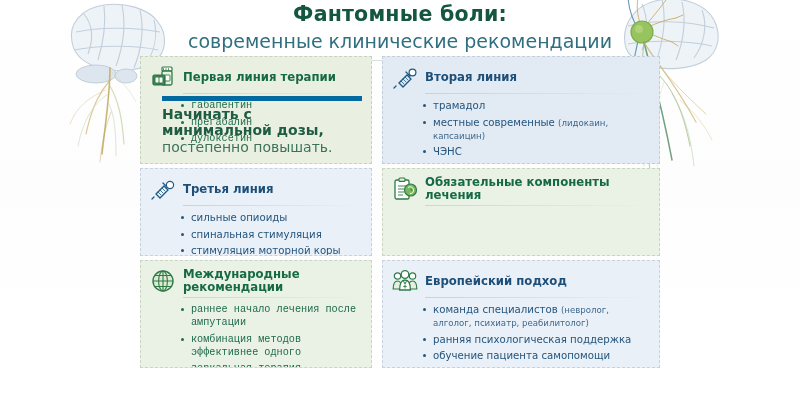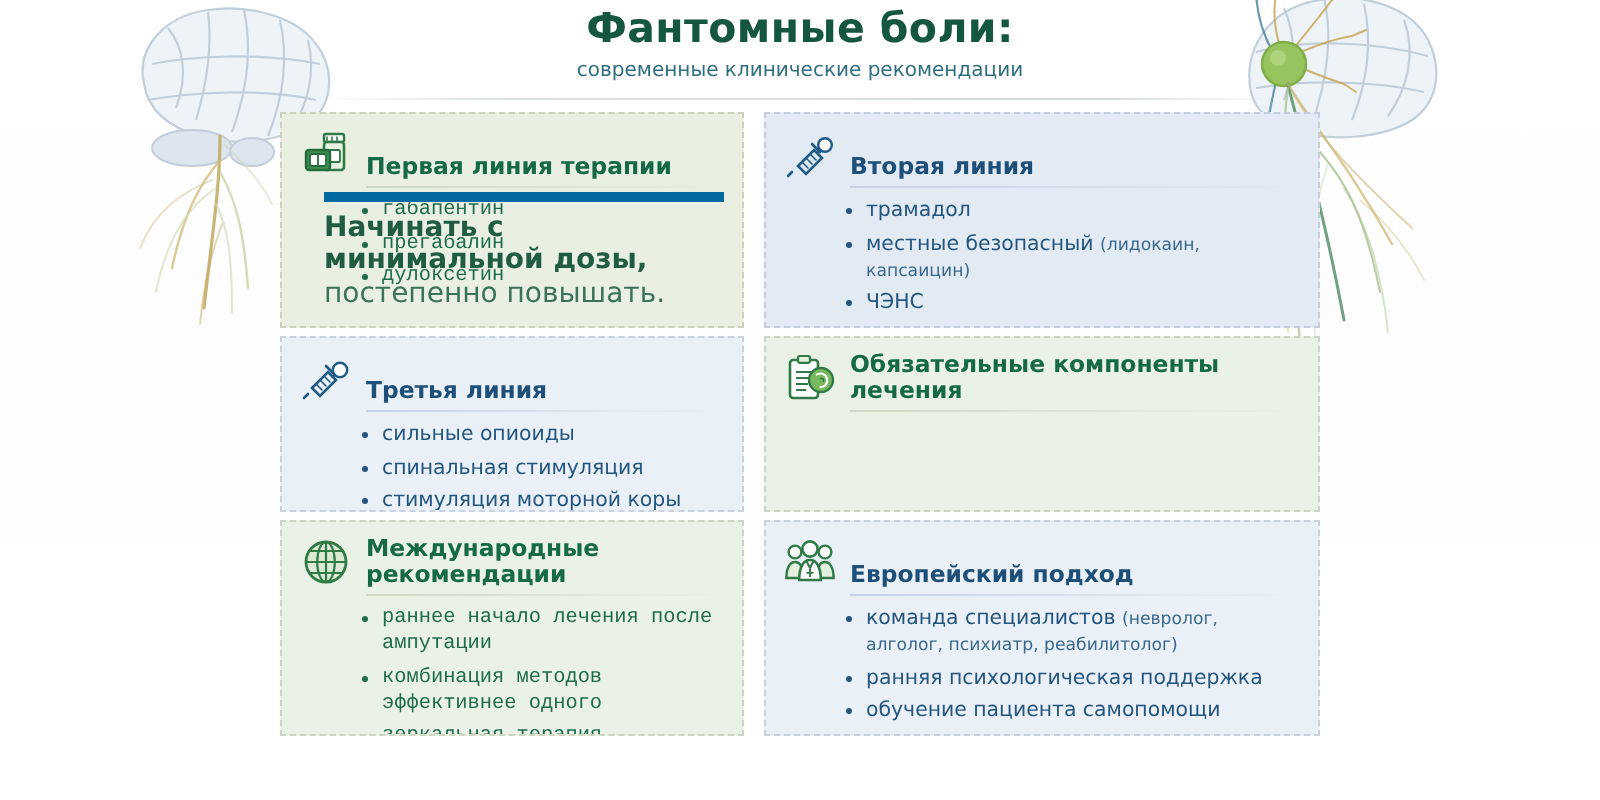--- a/index.html
+++ b/index.html
@@ -23,21 +23,21 @@
   
   .header {
     position: absolute; left: 150px; top: 2px; width: 500px;
     text-align: center;
   }
   .title {
     font-size: 20.5px; font-weight: bold; color: #14563f;
     letter-spacing: .2px; line-height: 1.18;
   }
   .subtitle {
-    font-size: 10px; color: #2f6f7f; margin-top: 4px; line-height: 1.2;
+    font-size: 19px; color: #2f6f7f; margin-top: 4px; line-height: 1.2;
   }
   .header-rule {
     margin: 7px auto 0; width: 480px; height: 1px;
     background: linear-gradient(90deg, rgba(210,220,215,0) 0%, #dbe3de 18%, #d4ddd8 82%, rgba(210,220,215,0) 100%);
   }
 
   
   .grid {
     position: absolute; left: 140px; top: 56px;
     width: 520px; height: 312px;
@@ -50,21 +50,21 @@
     position: relative;
     border: 1px dashed #c9cfca;
     padding: 7px 9px 6px 9px;
     overflow: hidden;
   }
   .card.green { background: #e9f0e2; border-color: #c8d2bd; }
   .card.blue  { background: #e2eaf4; border-color: #c3cedd; }
   .card.bluelight { background: #eaf0f7; border-color: #c8d2de; }
   .card.greenlight { background: #eaf1e5; border-color: #cbd5c2; }
 
-  .card-head { display: flex; align-items: flex-end; gap: 7px; height: 26px; }
+  .card-head { display: flex; align-items: center; gap: 7px; height: 26px; }
   .card-icon { width: 26px; height: 26px; flex: 0 0 26px; display: block; }
   .card-title { font-size: 11.7px; font-weight: bold; line-height: 1.1; }
   .green .card-title, .greenlight .card-title { color: #156a45; }
   .blue .card-title, .bluelight .card-title   { color: #1d4f79; }
 
   .head-rule { height: 1px; margin: 3px 0 5px 33px; }
   .green .head-rule, .greenlight .head-rule { background: linear-gradient(90deg,#cbd9c4,rgba(203,217,196,0)); }
   .blue .head-rule, .bluelight .head-rule   { background: linear-gradient(90deg,#c5d2e2,rgba(197,210,226,0)); }
 
   ul.bullets { list-style: none; margin: 0 0 0 30px; }
@@ -197,21 +197,21 @@
             <path d="M9 17 L12 20 M11 15 L14 18 M13 13 L16 16" stroke-width=".8" fill="none"></path>
           </g>
           <circle cx="20.5" cy="8.5" r="3.4" fill="#ffffff" stroke="#1f5b86" stroke-width="1.2"></circle>
           <path d="M18 11 L16.5 12.5" stroke="#1f5b86" stroke-width="1.1"></path>
         </svg>
         <span class="card-title">Вторая линия</span>
       </div>
       <div class="head-rule"></div>
       <ul class="bullets">
         <li><span>трамадол</span></li>
-        <li><span>местные безопасный </span><span class="sub">(лидокаин, капсаицин)</span></li>
+        <li><span>местные современные </span><span class="sub">(лидокаин, капсаицин)</span></li>
         <li><span>ЧЭНС</span></li>
         <li><span>зеркальная терапия</span></li>
       </ul>
     </div>
 
     <div class="card bluelight">
       <div class="card-head">
         <svg class="card-icon" viewBox="0 0 26 26">
           <g stroke="#1f5b86" stroke-width="1.3" fill="#eaf1f8" stroke-linecap="round">
             <path d="M6 18 L14 10 L18 14 L10 22 Z"></path>

